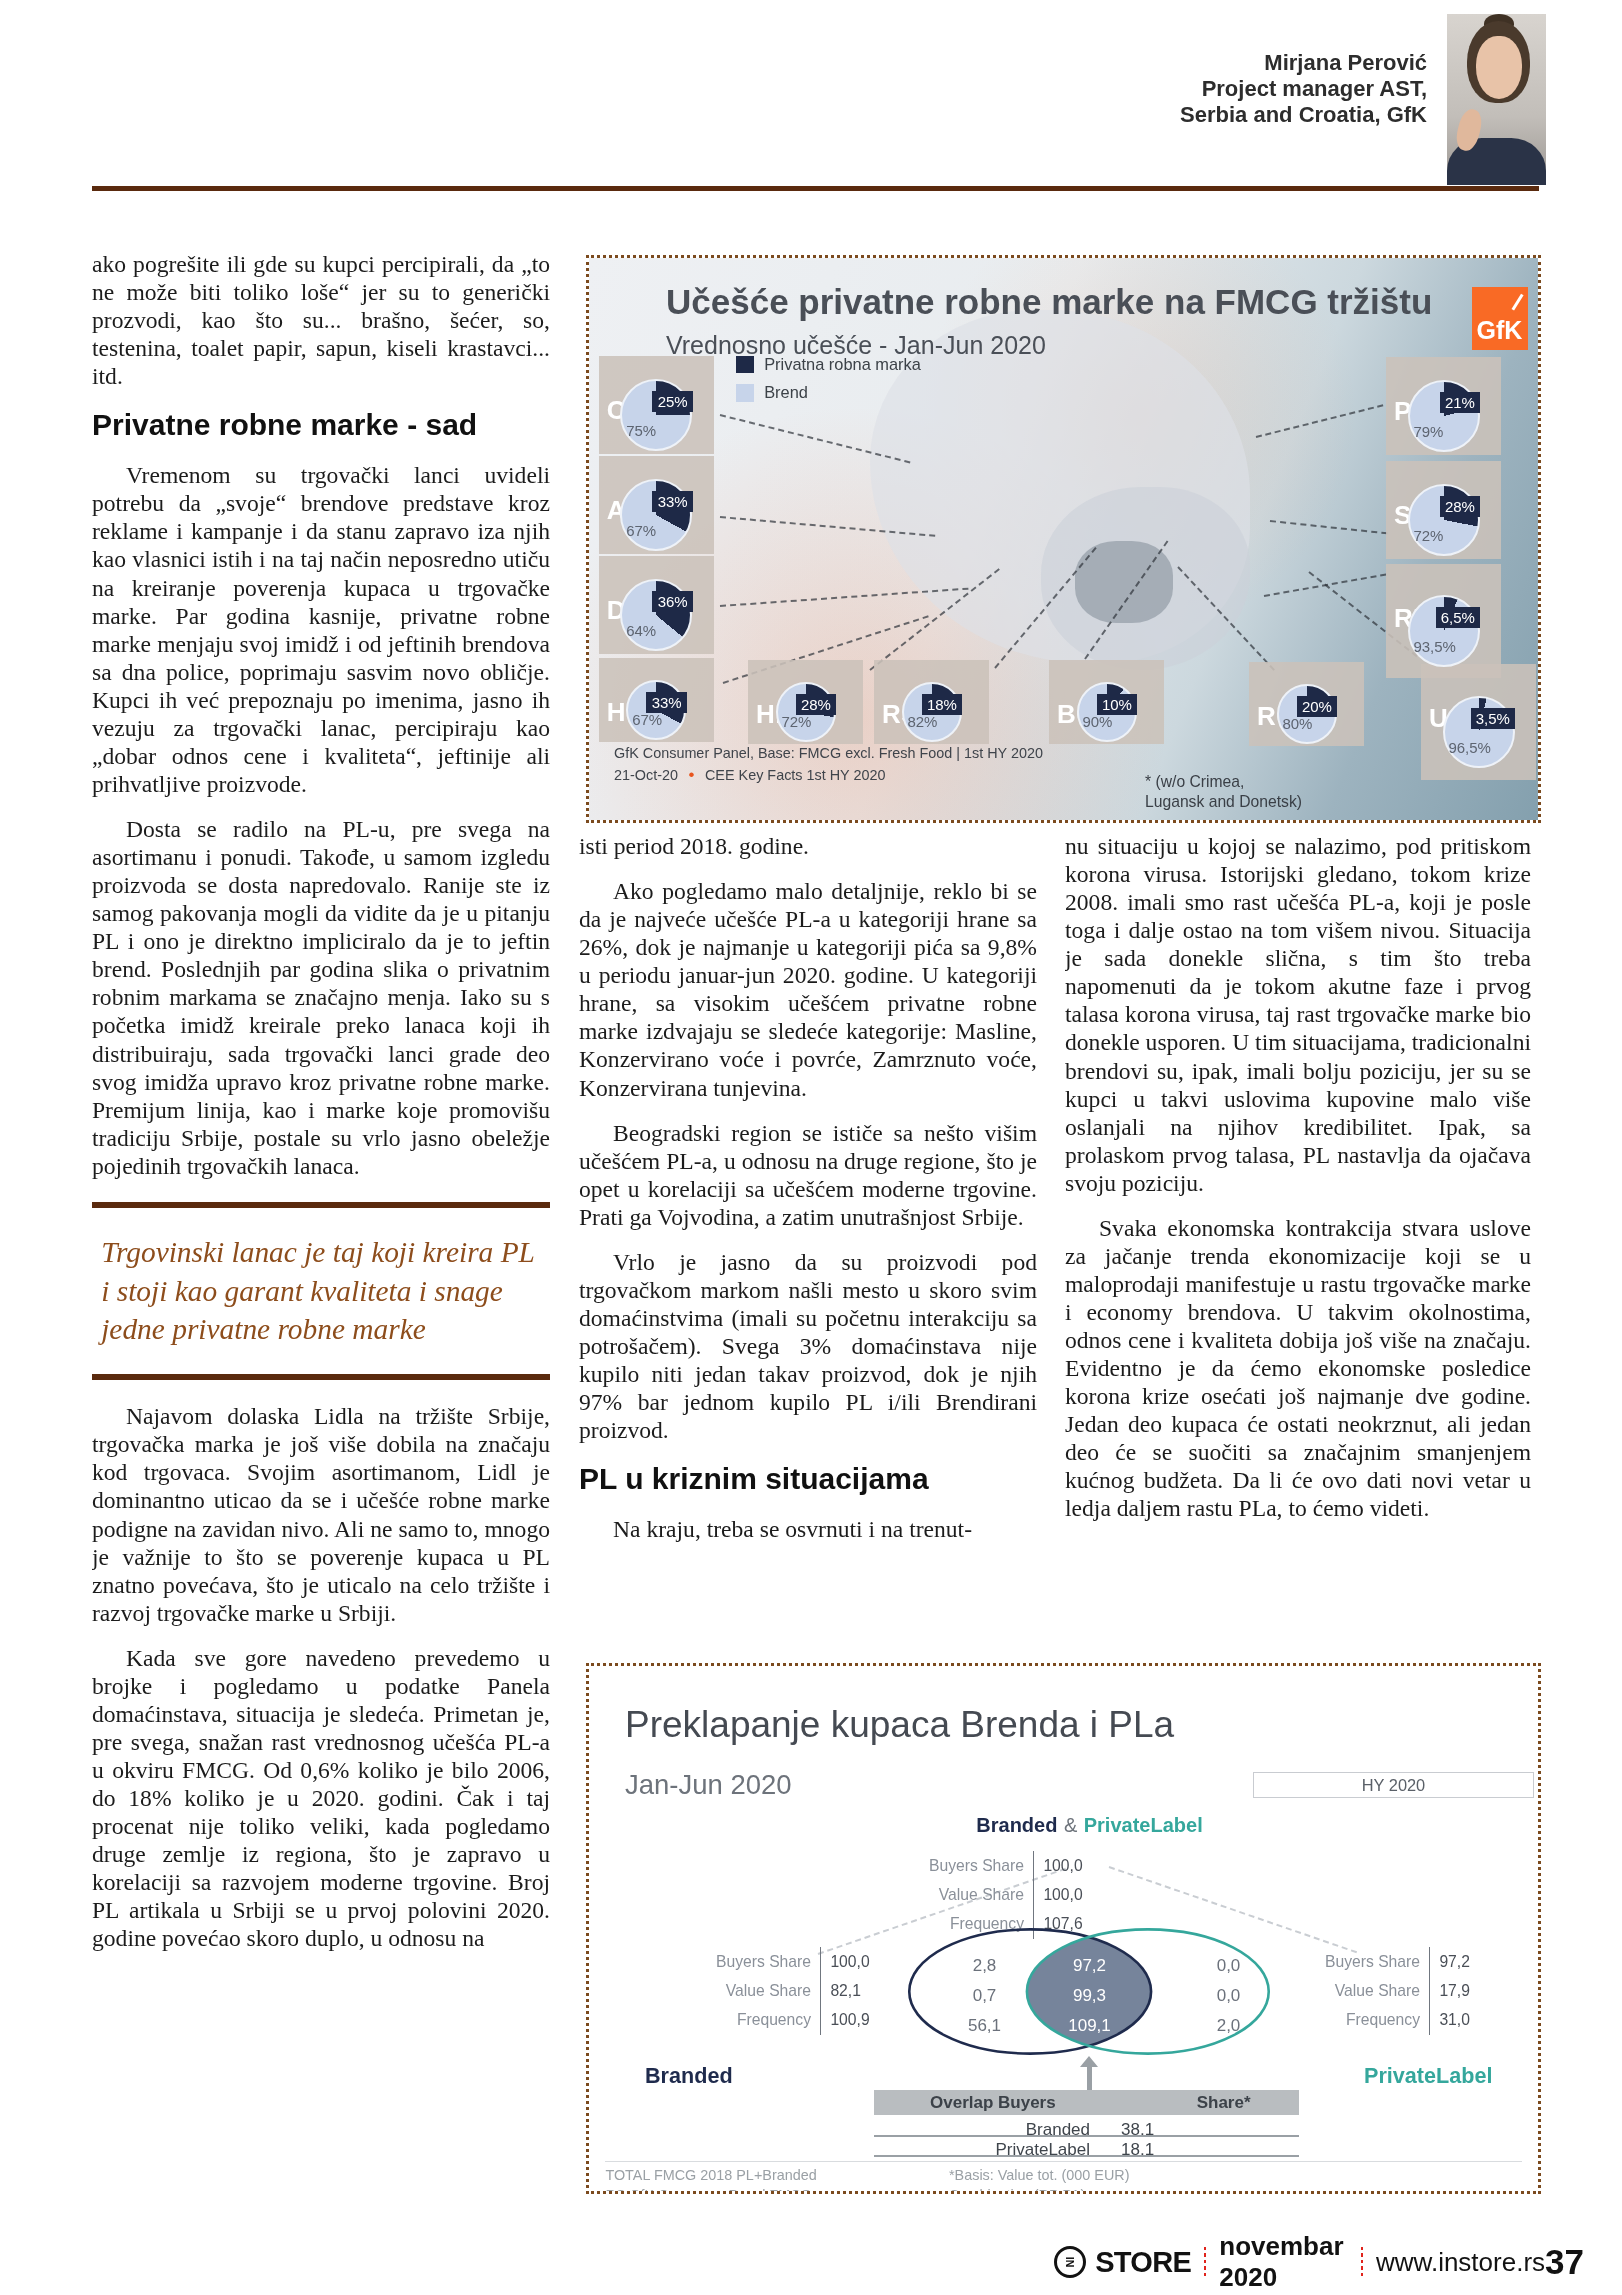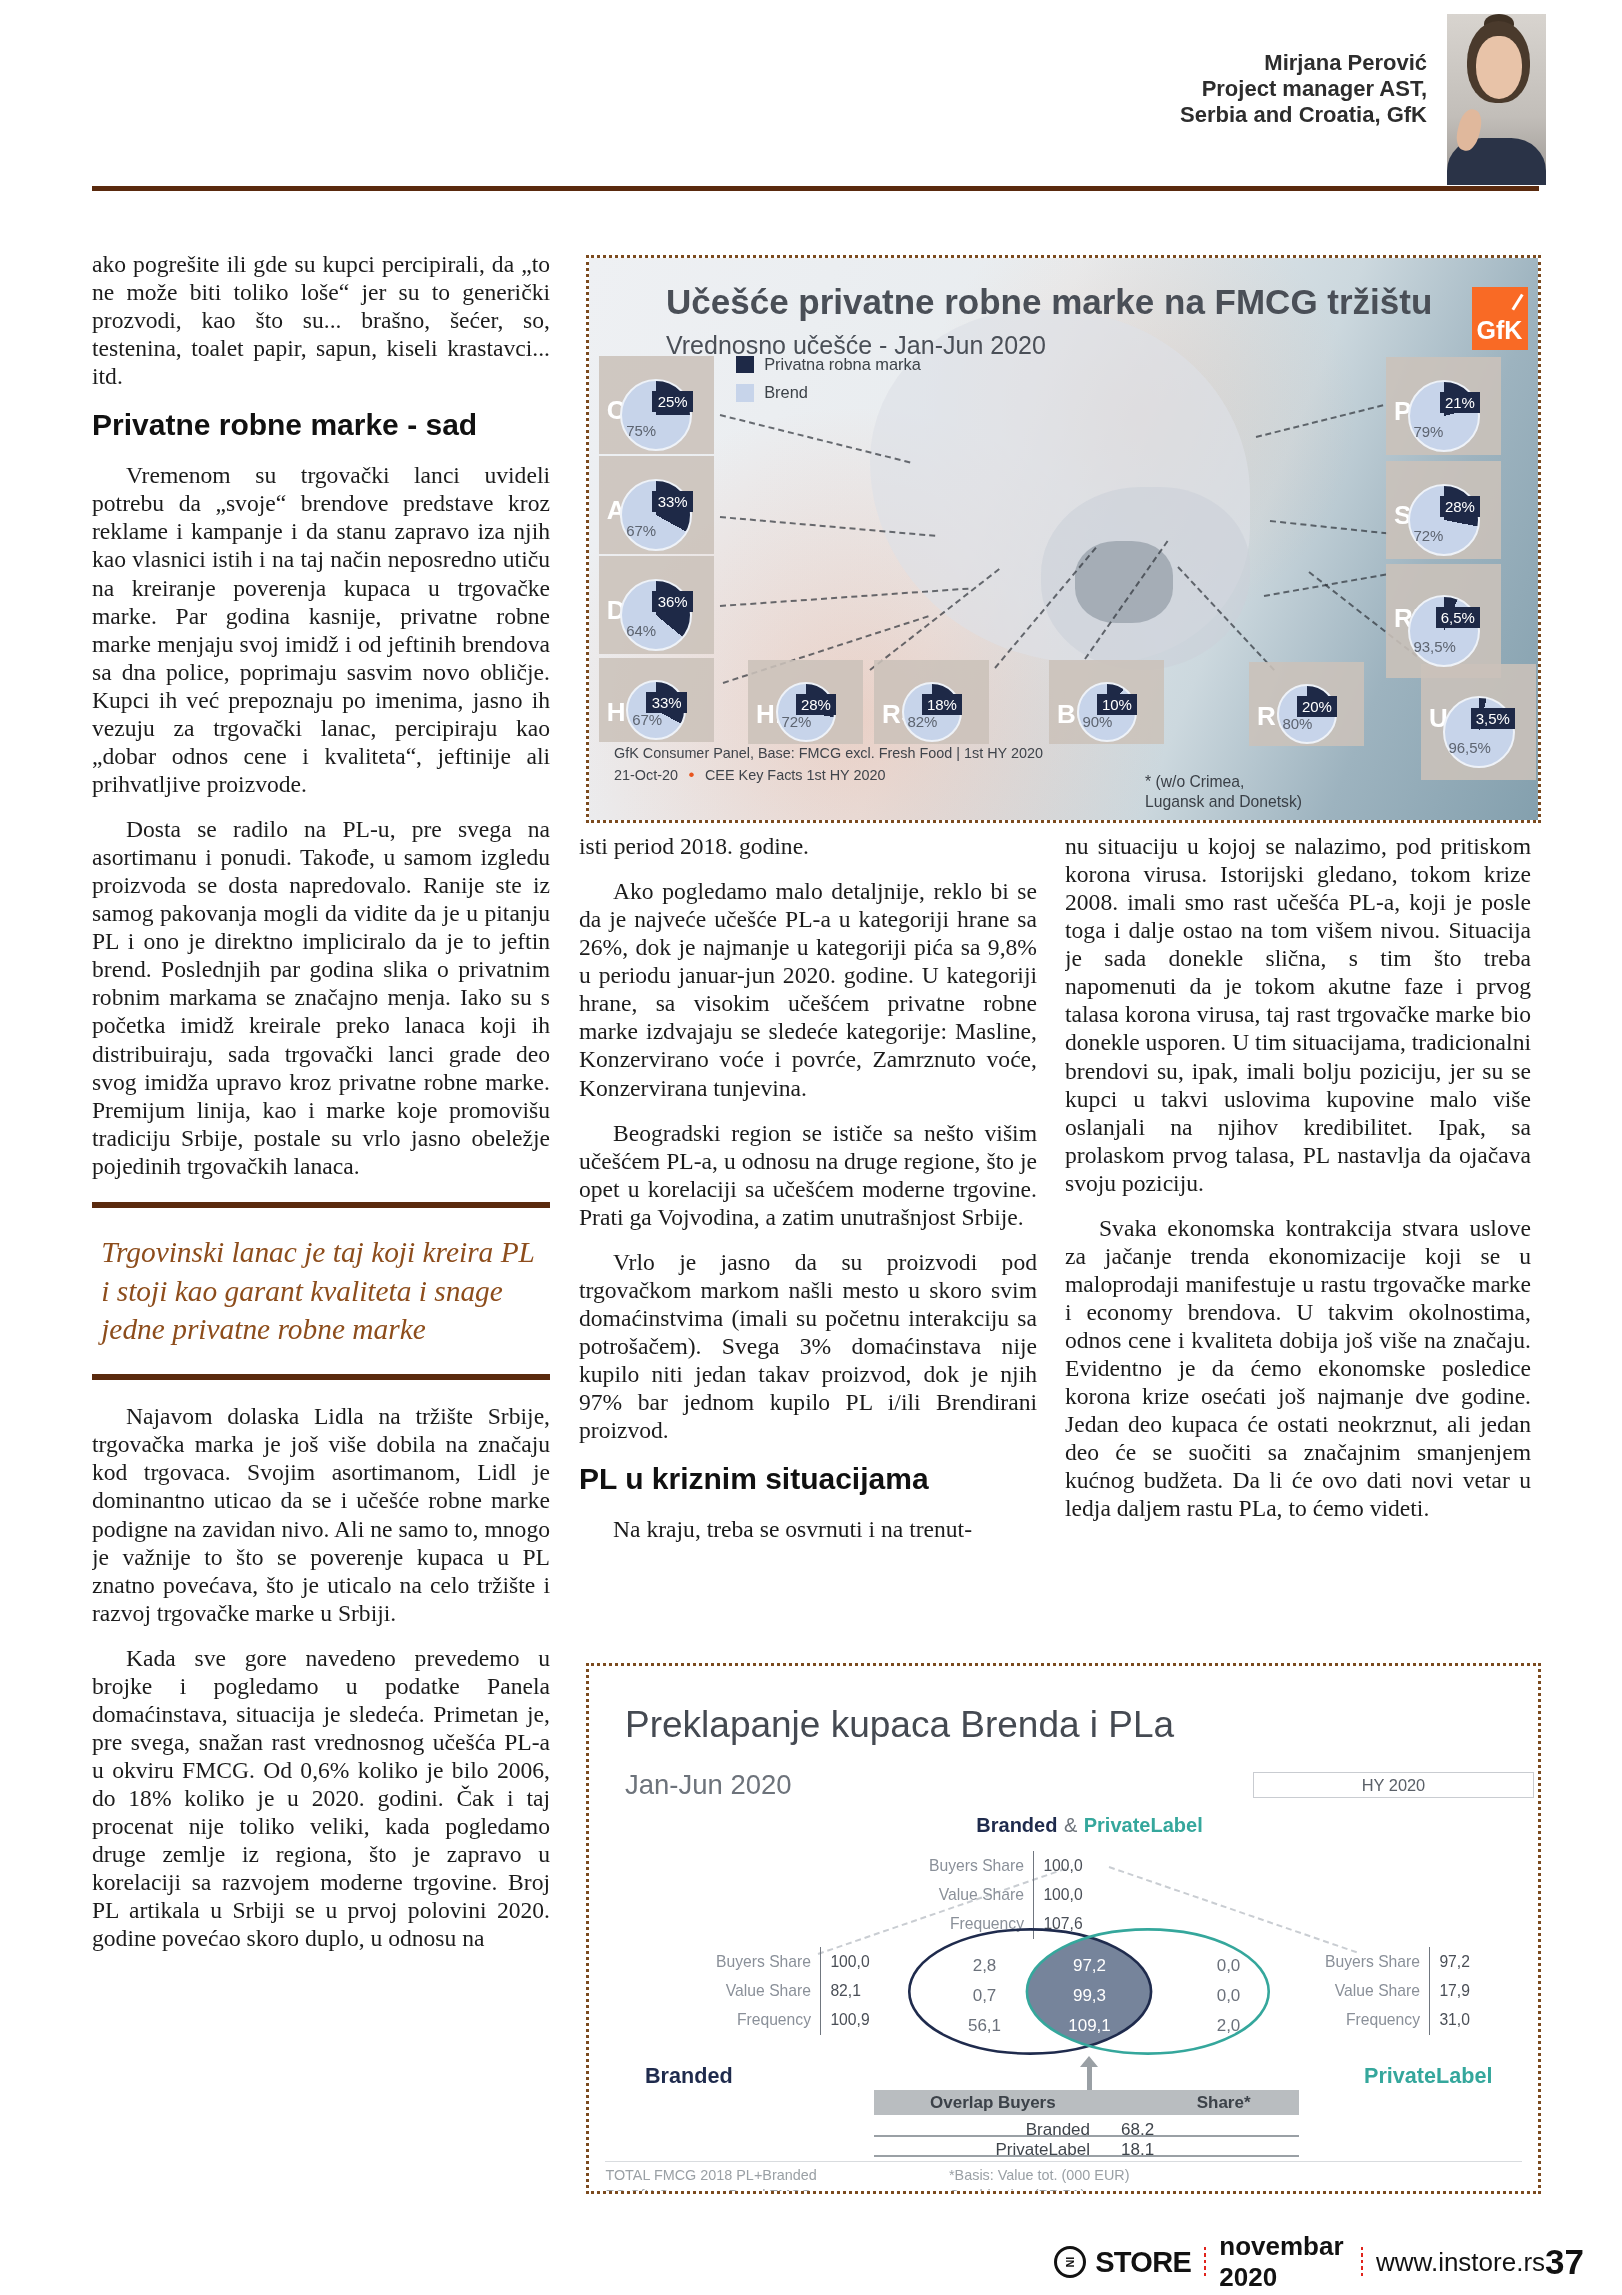--- a/index.html
+++ b/index.html
@@ -345,21 +345,21 @@
     <div class="c2-bl pln">PrivateLabel</div>
     <div class="uparrow-head"></div>
     <div class="uparrow-shaft"></div>
     <div class="obar">
       <span class="oh1">Overlap Buyers</span>
       <span class="oh2">Share*</span>
     </div>
     <div id="c2-orows">
         <div class="orow" style="top: 454px;">
           <span class="olabel">Branded</span>
-          <span class="oval">68,2</span>
+          <span class="oval">38,1</span>
         </div>
         <div class="oline" style="top: 469px;"></div>
         <div class="orow" style="top: 474px;">
           <span class="olabel">PrivateLabel</span>
           <span class="oval">18,1</span>
         </div>
         <div class="oline" style="top: 489px;"></div>
       </div>
     <div class="c2rule"></div>
     <div class="c2foot" style="left:16.4px;top:499px;">

